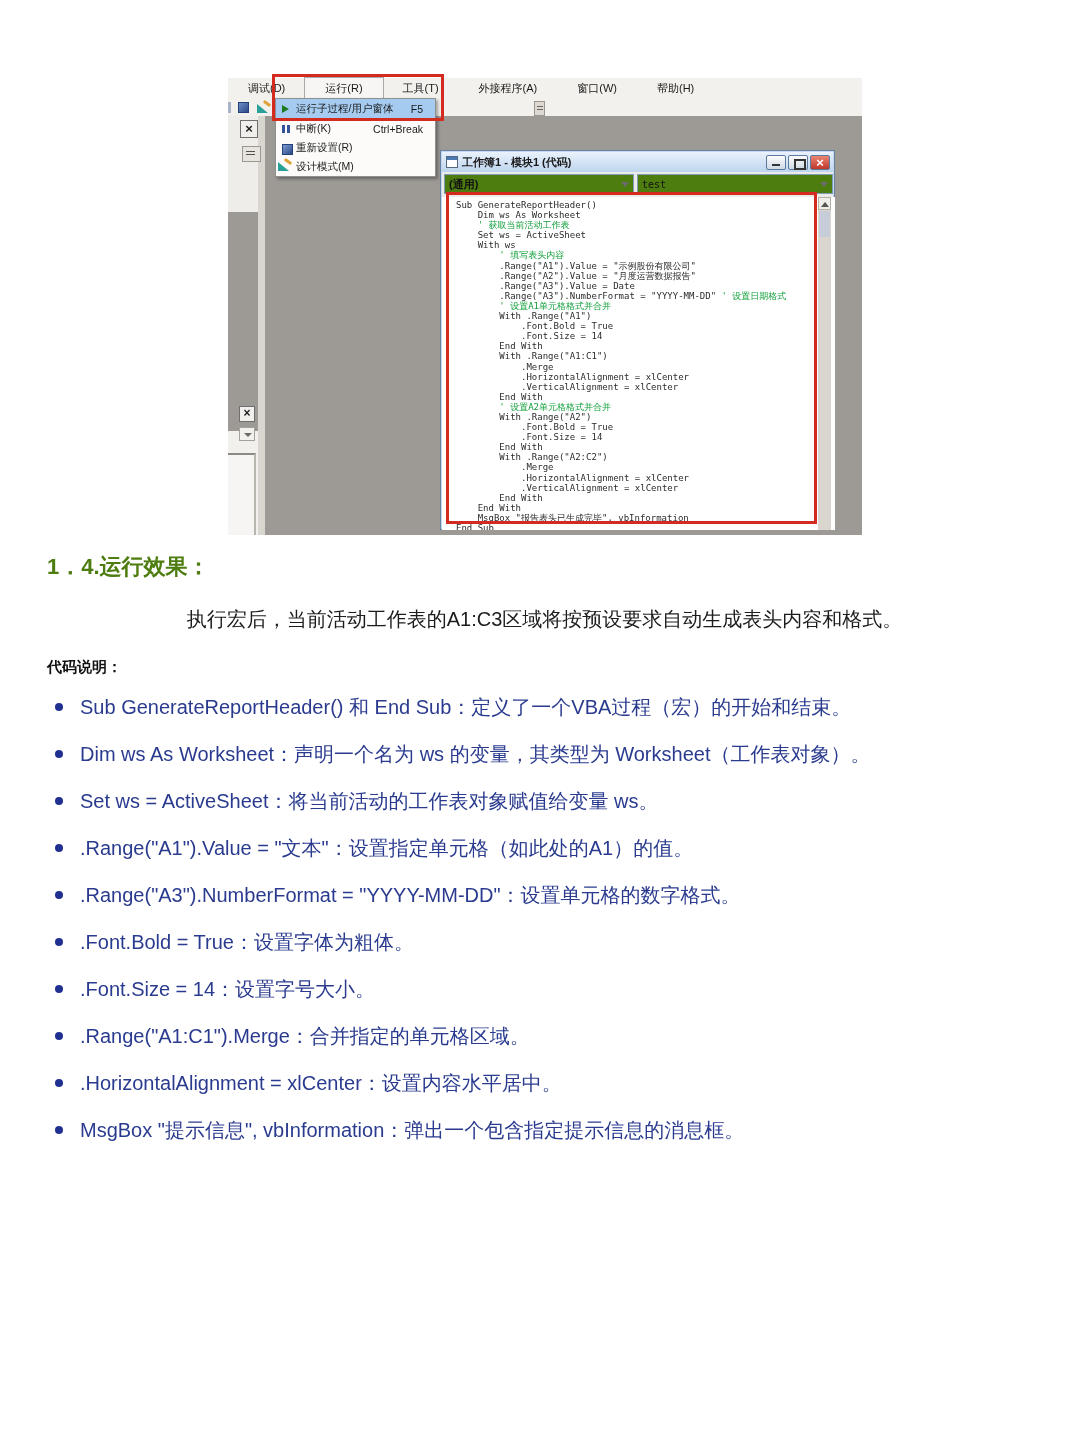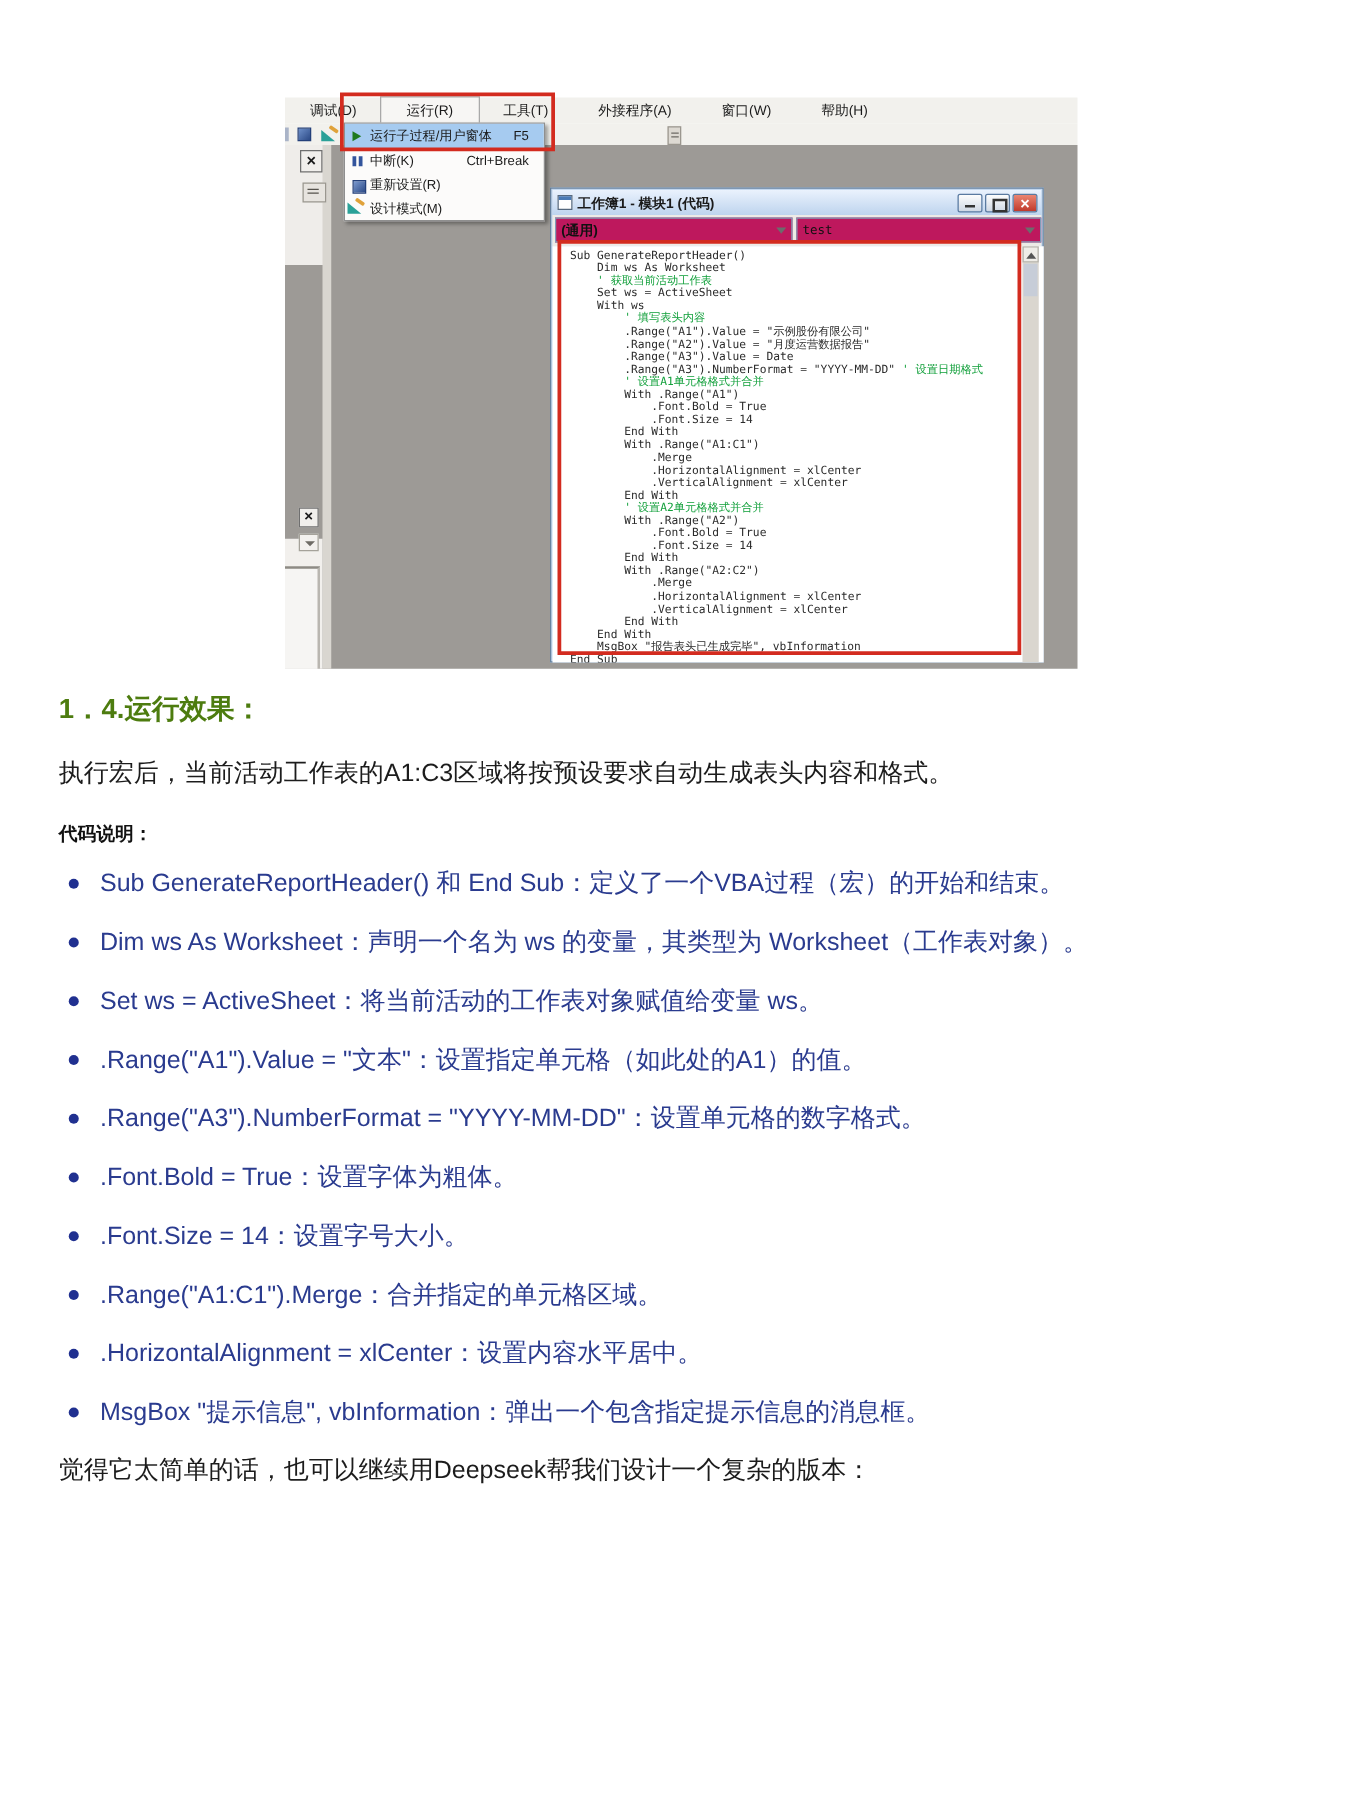--- a/index.html
+++ b/index.html
@@ -75,21 +75,21 @@
   .cw-btns { margin-left:auto; display:flex; gap:2px; }
   .wbtn { width:20px; height:15px; border:1px solid #5a7aa0; border-radius:2px;
       background:linear-gradient(#fdfdfd,#cfd8e4); position:relative; }
   .wbtn-min::before { content:""; position:absolute; left:5px; bottom:3px; width:8px; height:2px; background:#333; }
   .wbtn-max::before { content:""; position:absolute; left:5px; top:3px; width:8px; height:7px;
       border:2px solid #333; border-top-width:2px; }
   .wbtn-close { background:linear-gradient(#ea8572,#c0392b); }
   .wbtn-close::before { content:"\00D7"; position:absolute; left:0; right:0; top:-1px; text-align:center;
       color:#fff; font-weight:bold; font-size:13px; }
   .cw-combos { position:absolute; left:1px; top:21px; right:1px; height:25px; background:#edebe7; }
-  .combo { position:absolute; top:2px; height:20px; background:#be185d; border:1px solid #7f9db9;
+  .combo { position:absolute; top:2px; height:20px; background:#4d7c0f; border:1px solid #7f9db9;
       display:flex; align-items:center; padding:0 4px; }
   .combo-general { left:2px; width:190px; font-size:11px; font-weight:bold; color:#111; }
   .combo-proc { left:195px; width:196px; font-size:10px; font-weight:normal; color:#111;
       font-family:"DejaVu Sans Mono", monospace; }
   .combo-arrow { margin-left:auto; width:0; height:0; border-left:4px solid transparent;
       border-right:4px solid transparent; border-top:5px solid #6c6c6c; }
   .cw-body { position:absolute; left:1px; top:46px; width:393px; height:333px; background:#fff; overflow:hidden; }
   .code { position:absolute; left:14px; top:3px; font-family:"DejaVu Sans Mono", monospace;
       font-size:9px; line-height:10.1px; color:#2b2b2b; }
   .code-line { white-space:pre; }
@@ -98,21 +98,21 @@
   .cw-scroll-up { position:absolute; left:0; top:0; width:13px; height:13px; background:#efede8;
       border:1px solid #b3b0a8; }
   .cw-scroll-up::before { content:""; position:absolute; left:2px; top:4px; border-left:4px solid transparent;
       border-right:4px solid transparent; border-bottom:5px solid #555; }
   .cw-scroll-thumb { position:absolute; left:1px; top:14px; width:11px; height:26px; background:#c7cdd8; }
   .red-box-code { left:5px; top:41px; width:371px; height:332px; }
 
   
   .content { position:absolute; left:47px; top:552px; width:995px; }
   .sec-heading { font-size:22px; font-weight:bold; color:#4d7c0f; margin-bottom:23px; }
-  .para { font-size:20px; color:#1c1c1c; line-height:28px; margin-bottom:25px; }
+  .para { font-size:20px; color:#1c1c1c; line-height:28px; margin-bottom:25px;text-align:center; }
   .sub-heading { font-size:15px; font-weight:bold; color:#111; margin-bottom:15px; }
   ul.bullets { list-style:none; margin-bottom:8px; }
   ul.bullets li { position:relative; padding-left:33px; font-size:20px; line-height:30px;
       color:#2a3b8f; margin-bottom:17px; }
   ul.bullets li::before { content:""; position:absolute; left:8px; top:11px; width:8px; height:8px;
       border-radius:50%; background:#203090; }
   .para-last { font-size:20px; color:#1c1c1c; line-height:28px; margin-top:2px; }
 </style>
 </head>
 <body>
@@ -300,14 +300,13 @@
       <li class="bullet-item">.Font.Bold = True：设置字体为粗体。</li>
 
       <li class="bullet-item">.Font.Size = 14：设置字号大小。</li>
 
       <li class="bullet-item">.Range("A1:C1").Merge：合并指定的单元格区域。</li>
 
       <li class="bullet-item">.HorizontalAlignment = xlCenter：设置内容水平居中。</li>
 
       <li class="bullet-item">MsgBox "提示信息", vbInformation：弹出一个包含指定提示信息的消息框。</li>
     </ul>
-  <div class="para-last">觉得它太简单的话，也可以继续用Deepseek帮我们设计一个复杂的版本：</div>
 </div>
 
 </body></html>

